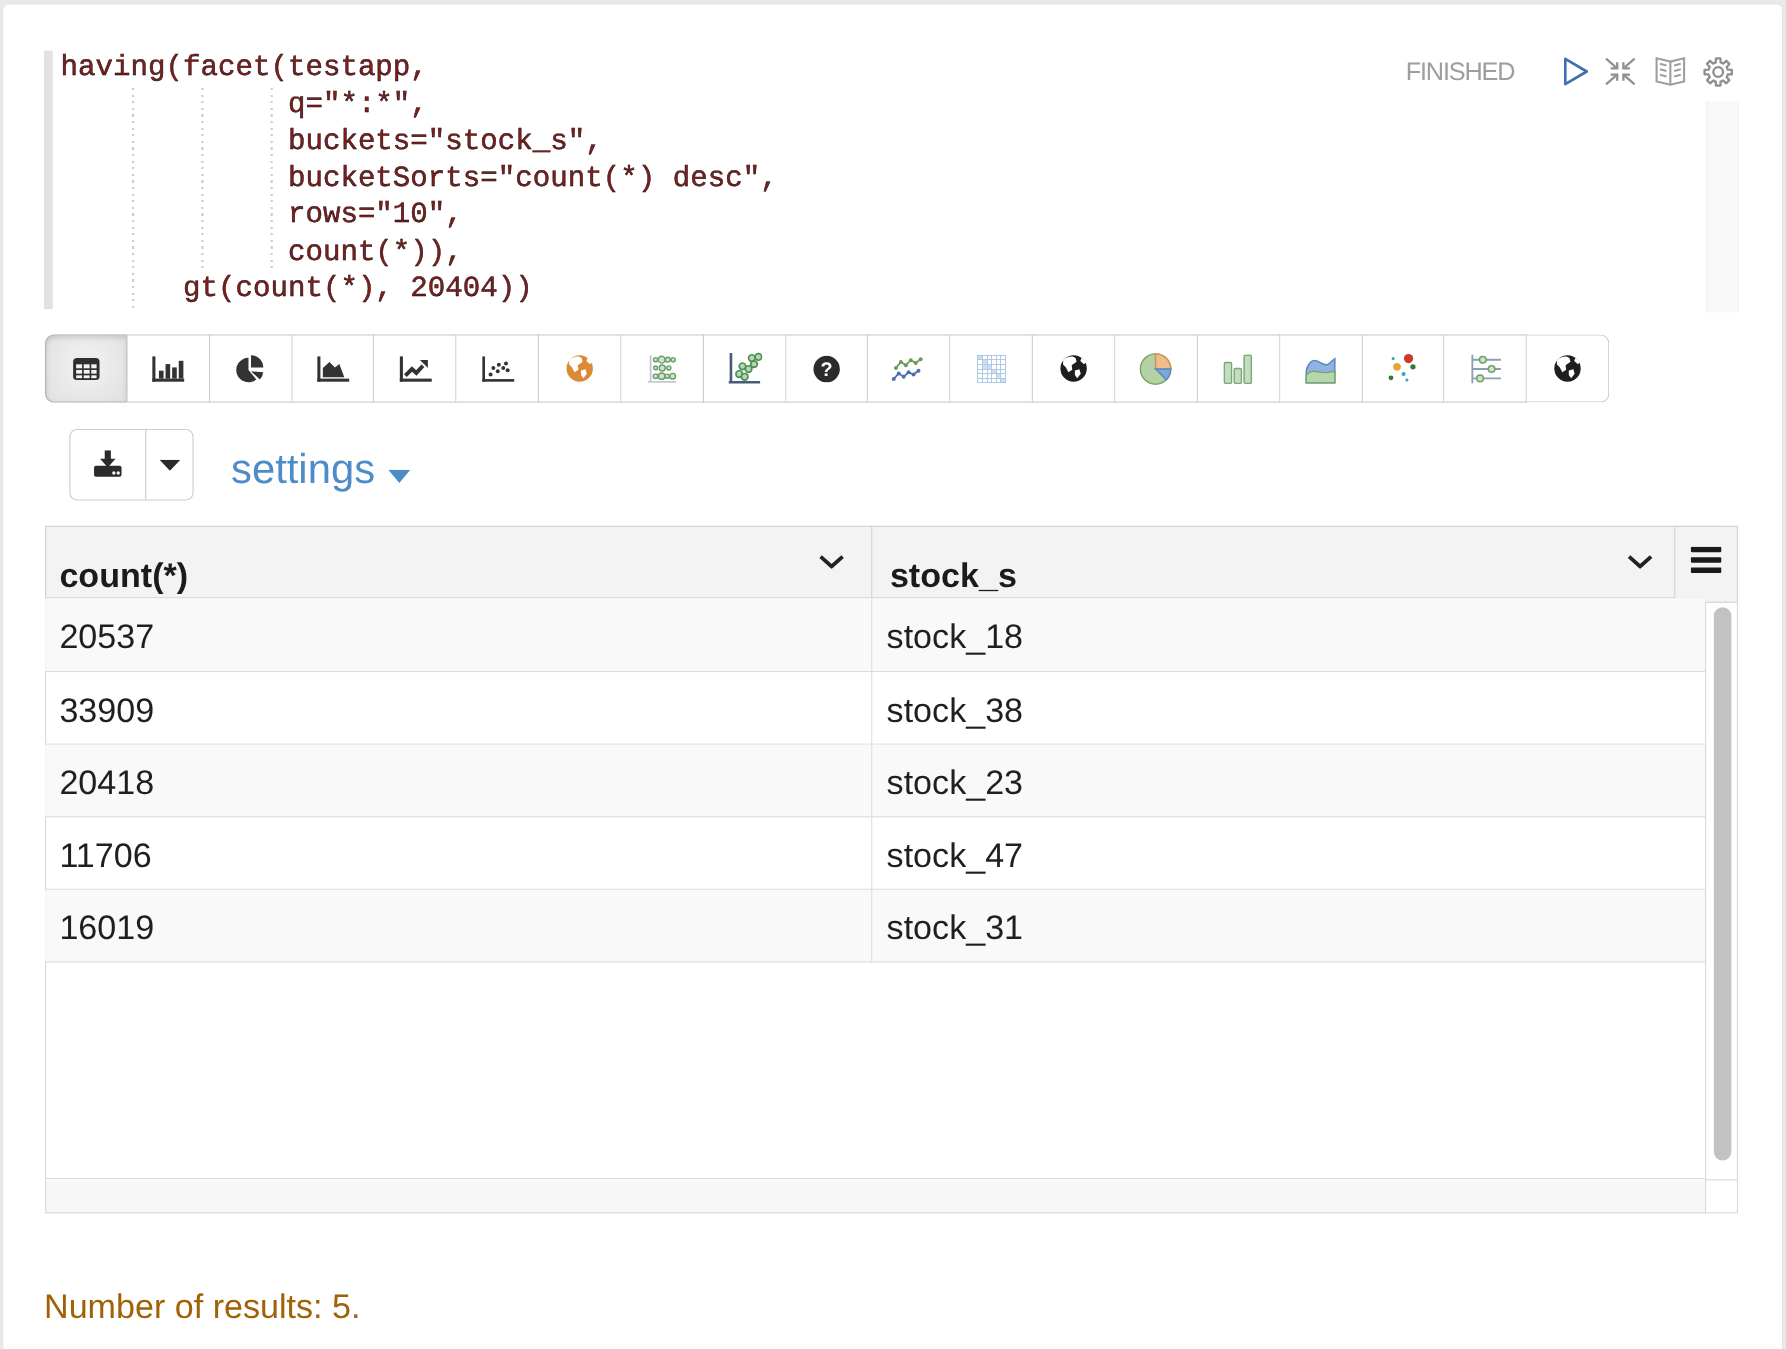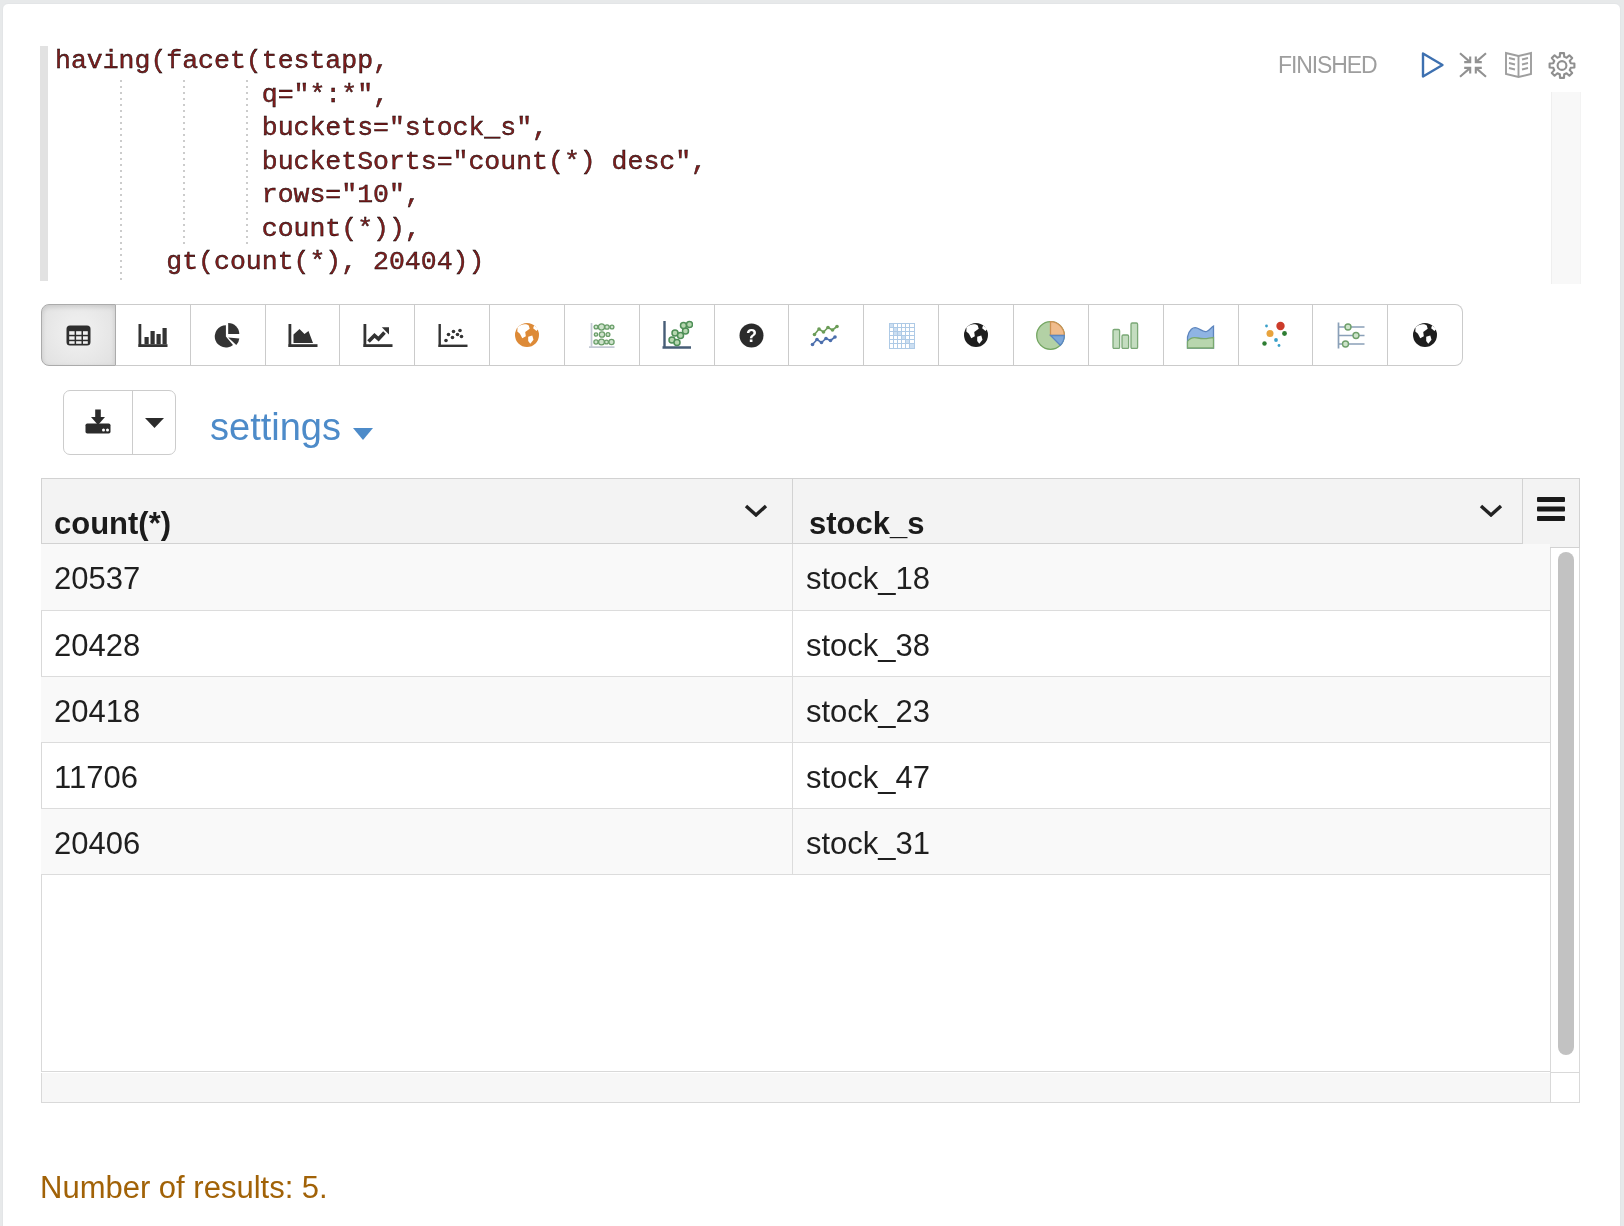--- a/index.html
+++ b/index.html
@@ -387,33 +387,33 @@
       </svg>
     </div>
 
   <div id="viewport-borders" class="abs"></div>
   <div id="rows" class="abs">
     <div class="row abs rowodd" style="top:0;height:67.5px">
         <span class="abs cell1 rtext">20537</span>
         <span class="abs cell2 rtext">stock_18</span>
       </div>
     <div class="row abs" style="top:67.5px;height:66.1px">
-        <span class="abs cell1 rtext">20428</span>
+        <span class="abs cell1 rtext">33909</span>
         <span class="abs cell2 rtext">stock_38</span>
       </div>
     <div class="row abs rowodd" style="top:133.6px;height:66.1px">
         <span class="abs cell1 rtext">20418</span>
         <span class="abs cell2 rtext">stock_23</span>
       </div>
     <div class="row abs" style="top:199.7px;height:66.1px">
         <span class="abs cell1 rtext">11706</span>
         <span class="abs cell2 rtext">stock_47</span>
       </div>
     <div class="row abs rowodd" style="top:265.8px;height:66.1px">
-        <span class="abs cell1 rtext">20406</span>
+        <span class="abs cell1 rtext">16019</span>
         <span class="abs cell2 rtext">stock_31</span>
       </div>
   </div>
   <div id="coldiv" class="abs"></div>
   <div id="vlane" class="abs"></div>
   <div id="vthumb" class="abs"></div>
   <div id="hstrip" class="abs"></div>
   <div id="corner" class="abs"></div>
 </div>
 

